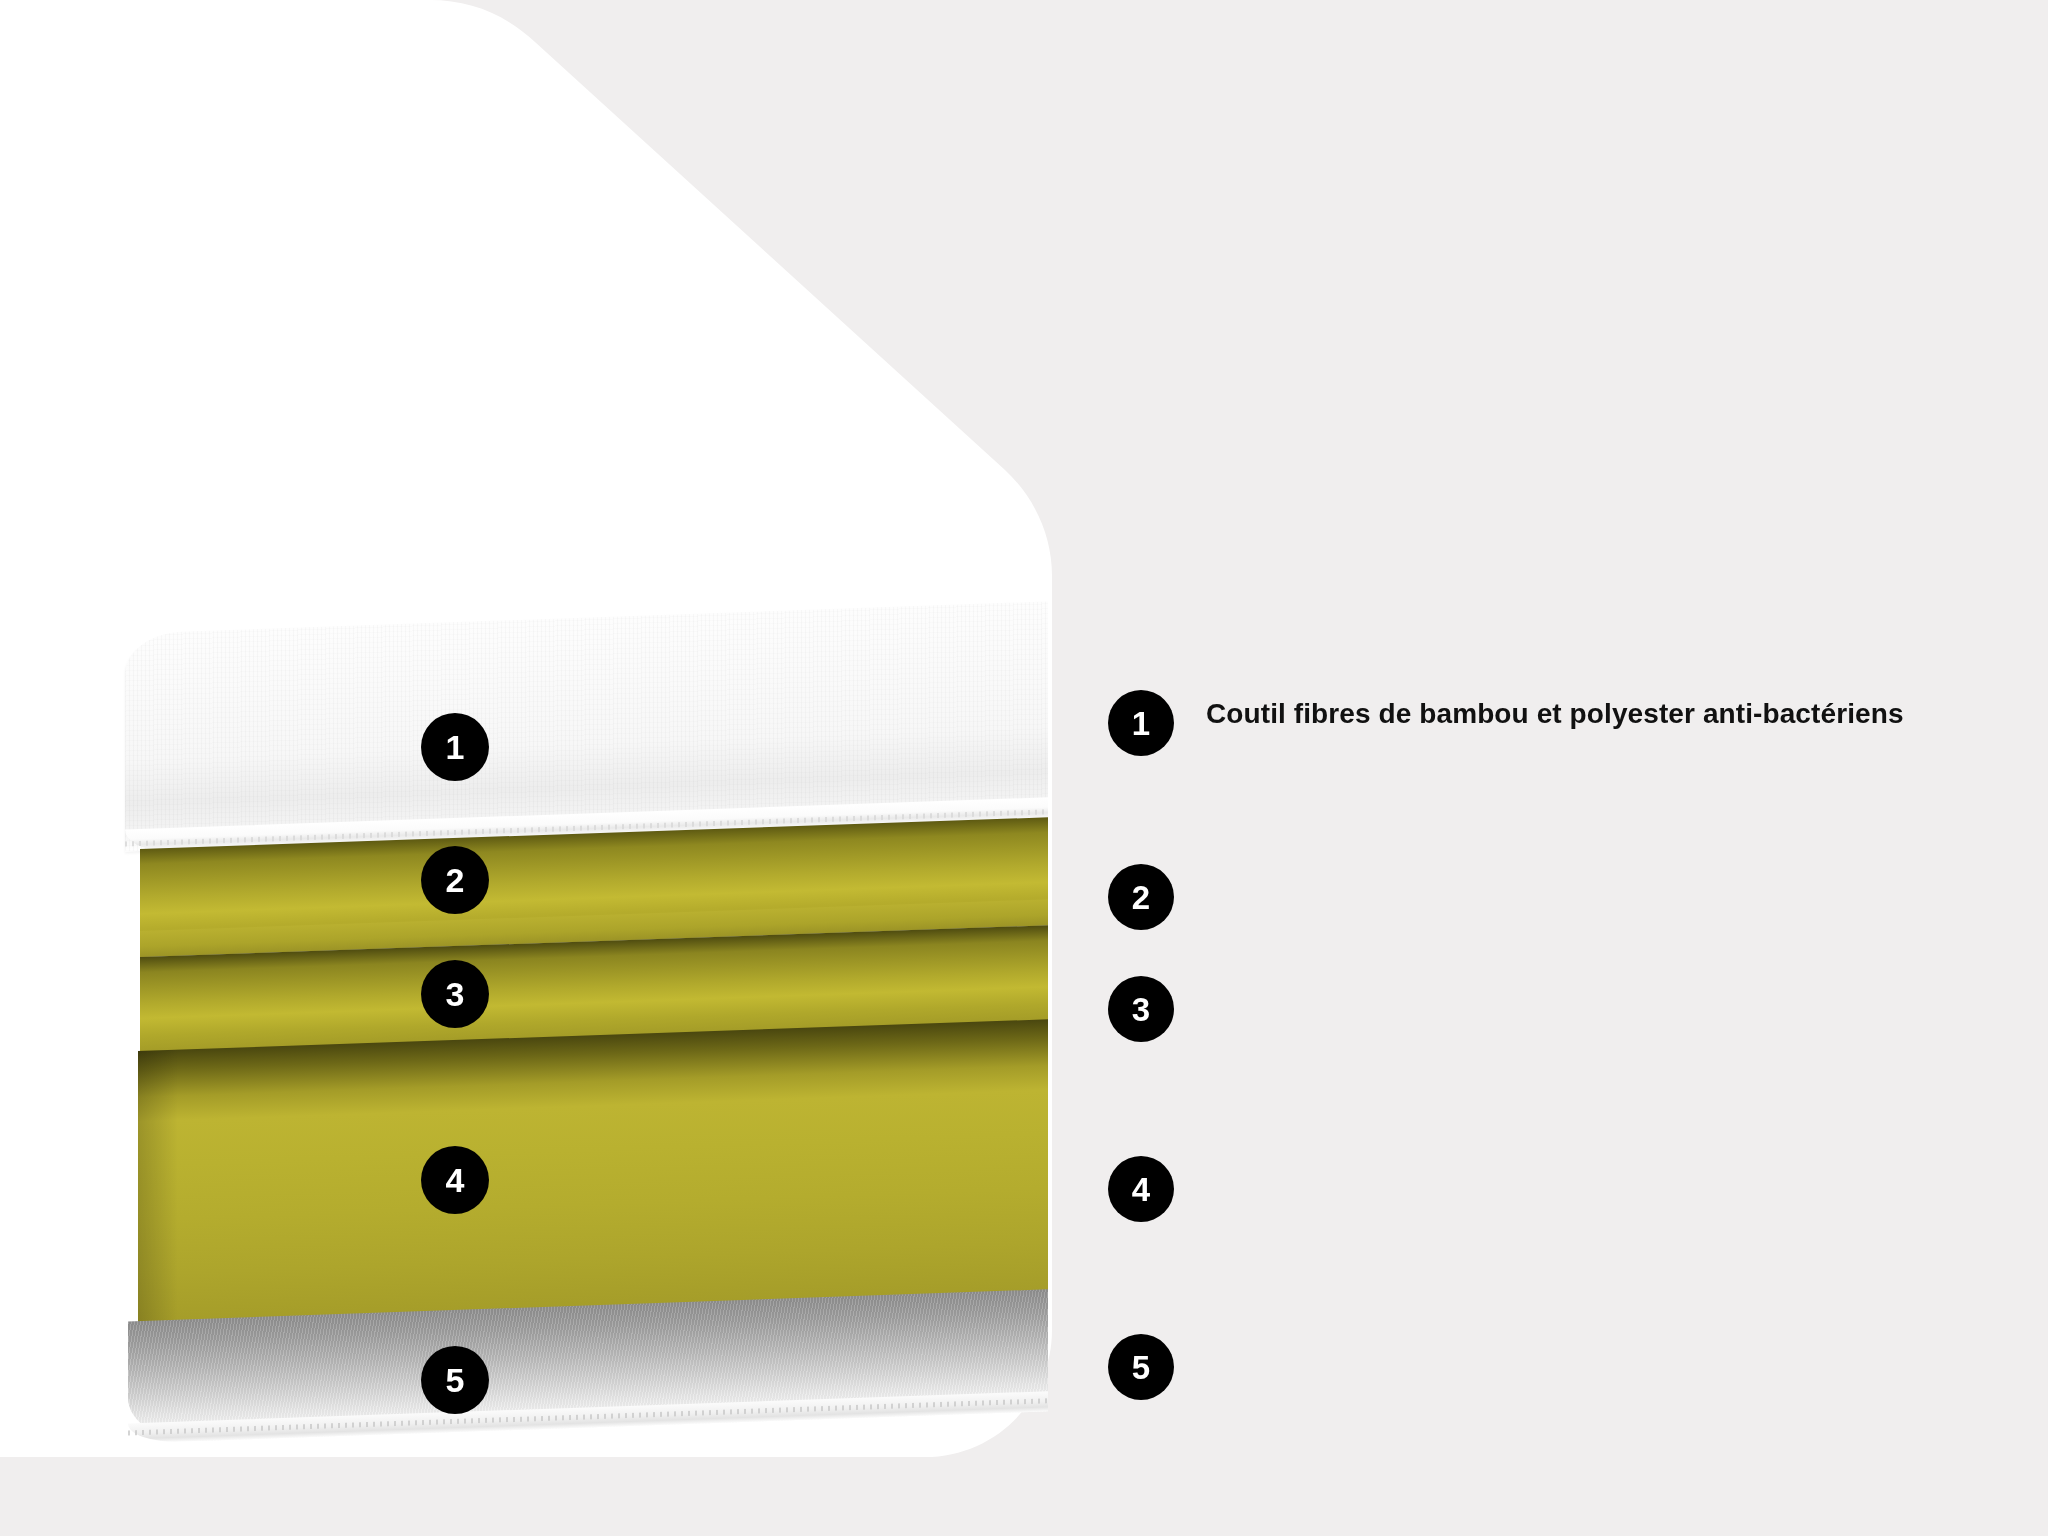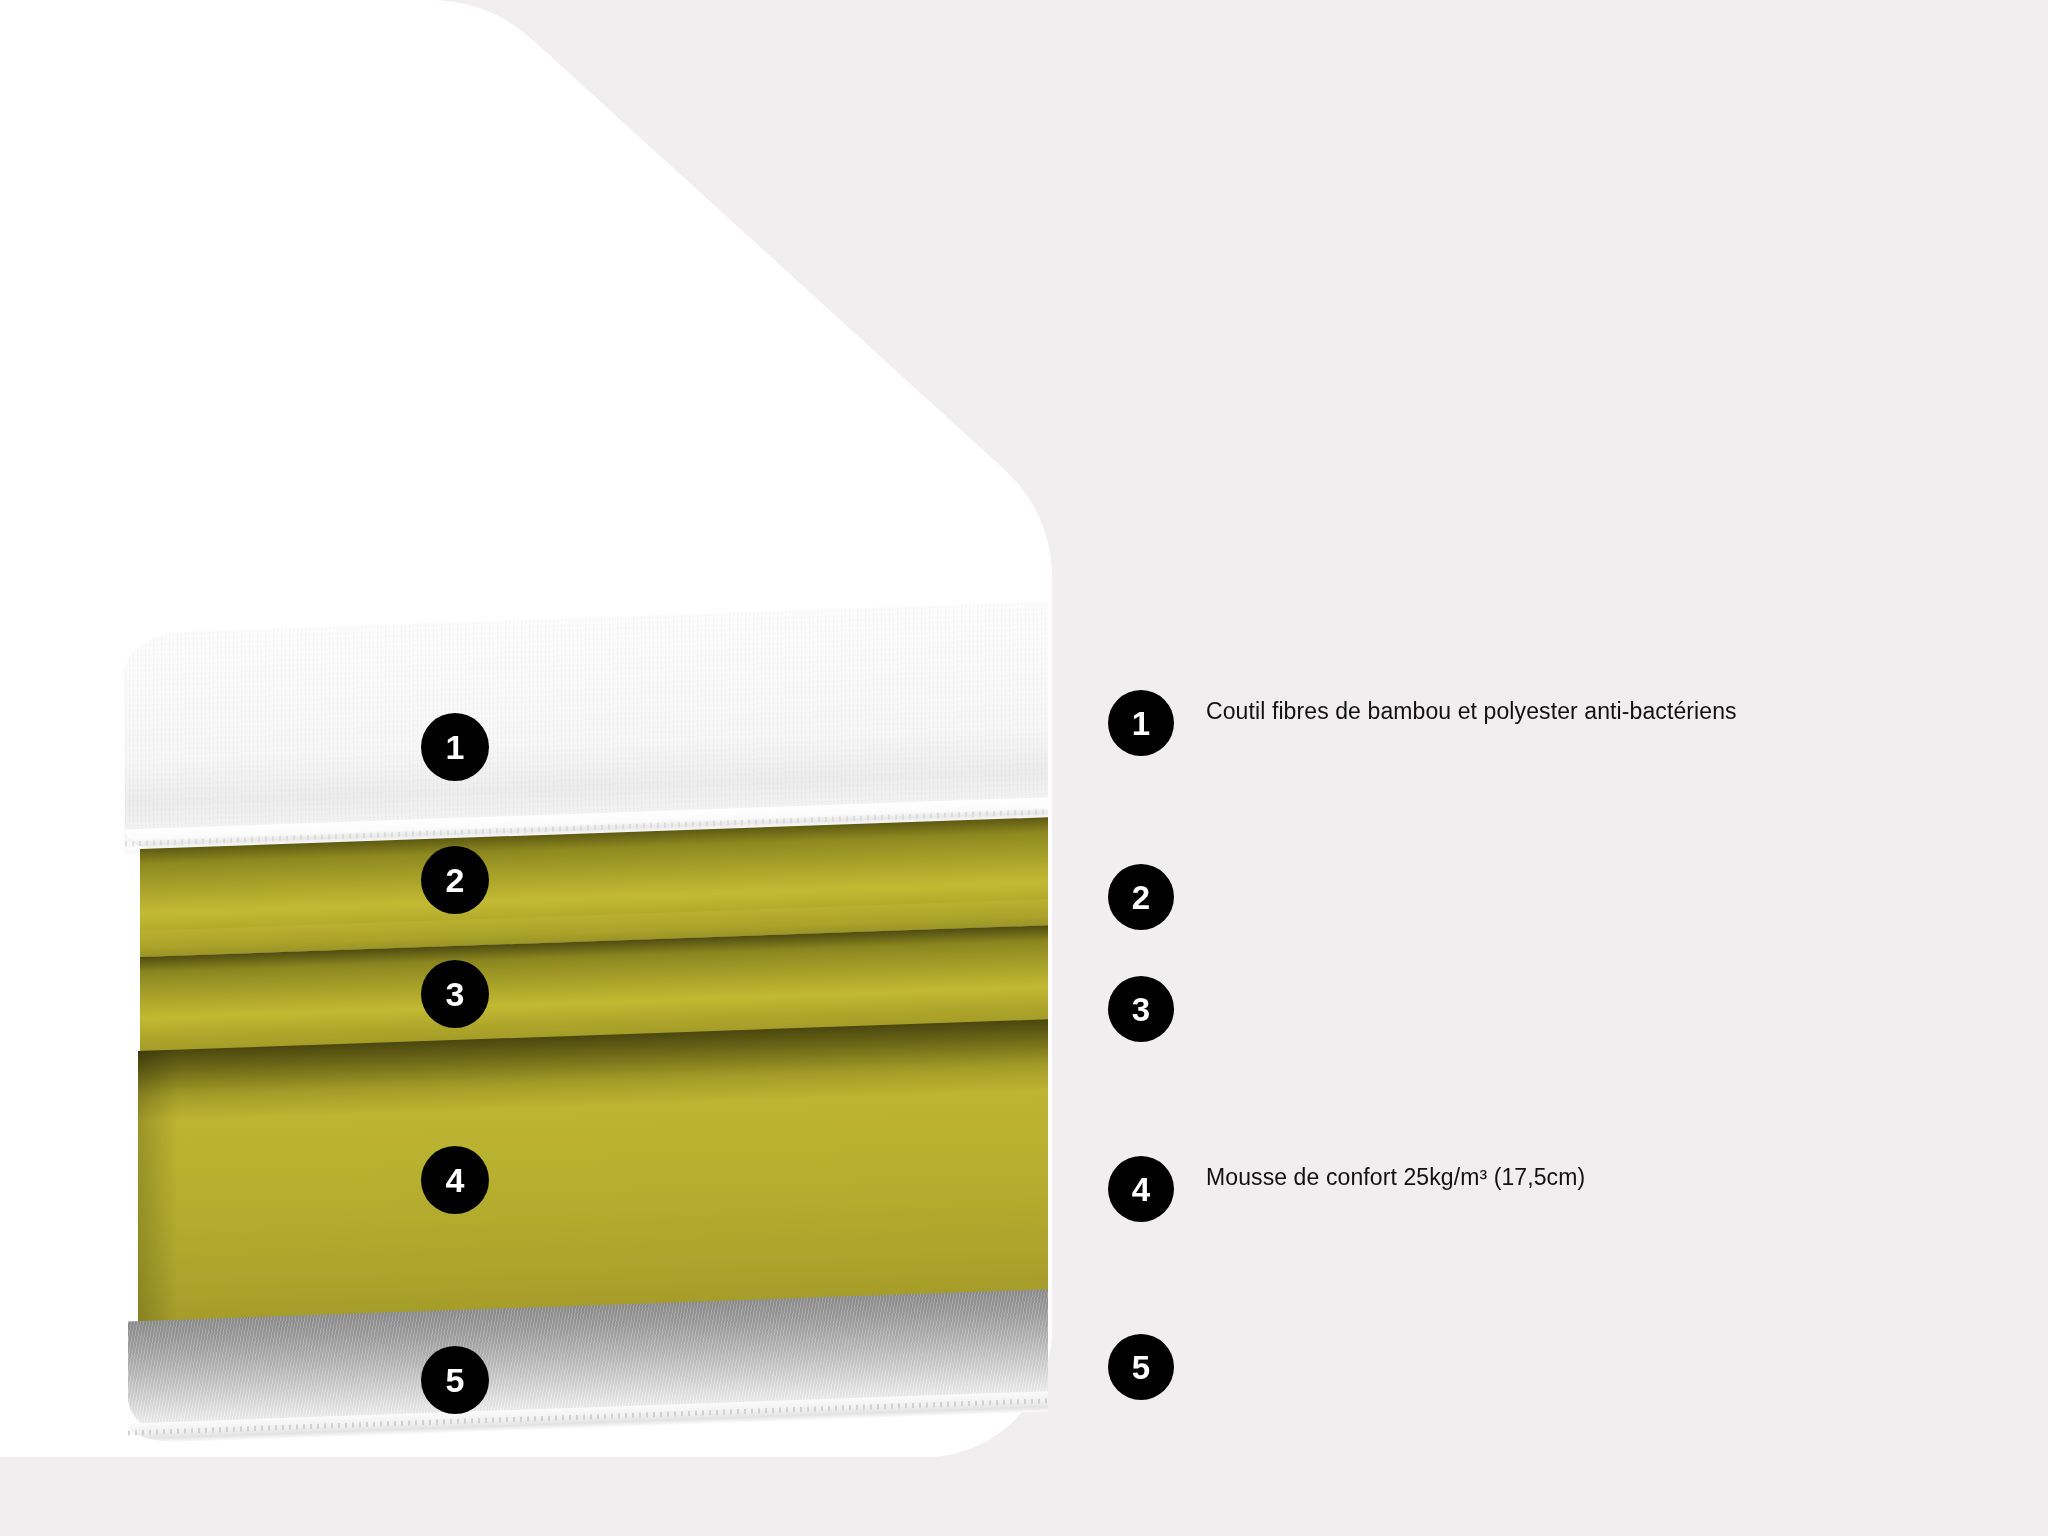--- a/index.html
+++ b/index.html
@@ -141,23 +141,23 @@
   }
   .legend-badge{
     flex:0 0 auto;
     width:66px;height:66px;border-radius:50%;
     background:#000000;color:#ffffff;
     display:flex;align-items:center;justify-content:center;
     font-size:33px;font-weight:700;line-height:1;
   }
   .legend-text{
     color:#111111;
-    font-size:23px;
+    font-size:28px;
     line-height:1.32;
-    font-weight:400;
+    font-weight:700;
     padding-top:6px;
     letter-spacing:.1px;
     max-width:740px;
   }
   #row-1{top:0;}
   #row-2{top:174px;}
   #row-3{top:286px;}
   #row-4{top:466px;}
   #row-5{top:644px;}
 </style>
@@ -208,20 +208,19 @@
   <div class="legend-row" id="row-2">
     <div class="legend-badge">2</div>
   </div>
 
   <div class="legend-row" id="row-3">
     <div class="legend-badge">3</div>
   </div>
 
   <div class="legend-row" id="row-4">
     <div class="legend-badge">4</div>
-    <div class="legend-text">Mousse de confort 25kg/m³ (17,5cm)</div>
   </div>
 
   <div class="legend-row" id="row-5">
     <div class="legend-badge">5</div>
   </div>
 
 </div>
 
 </body></html>

